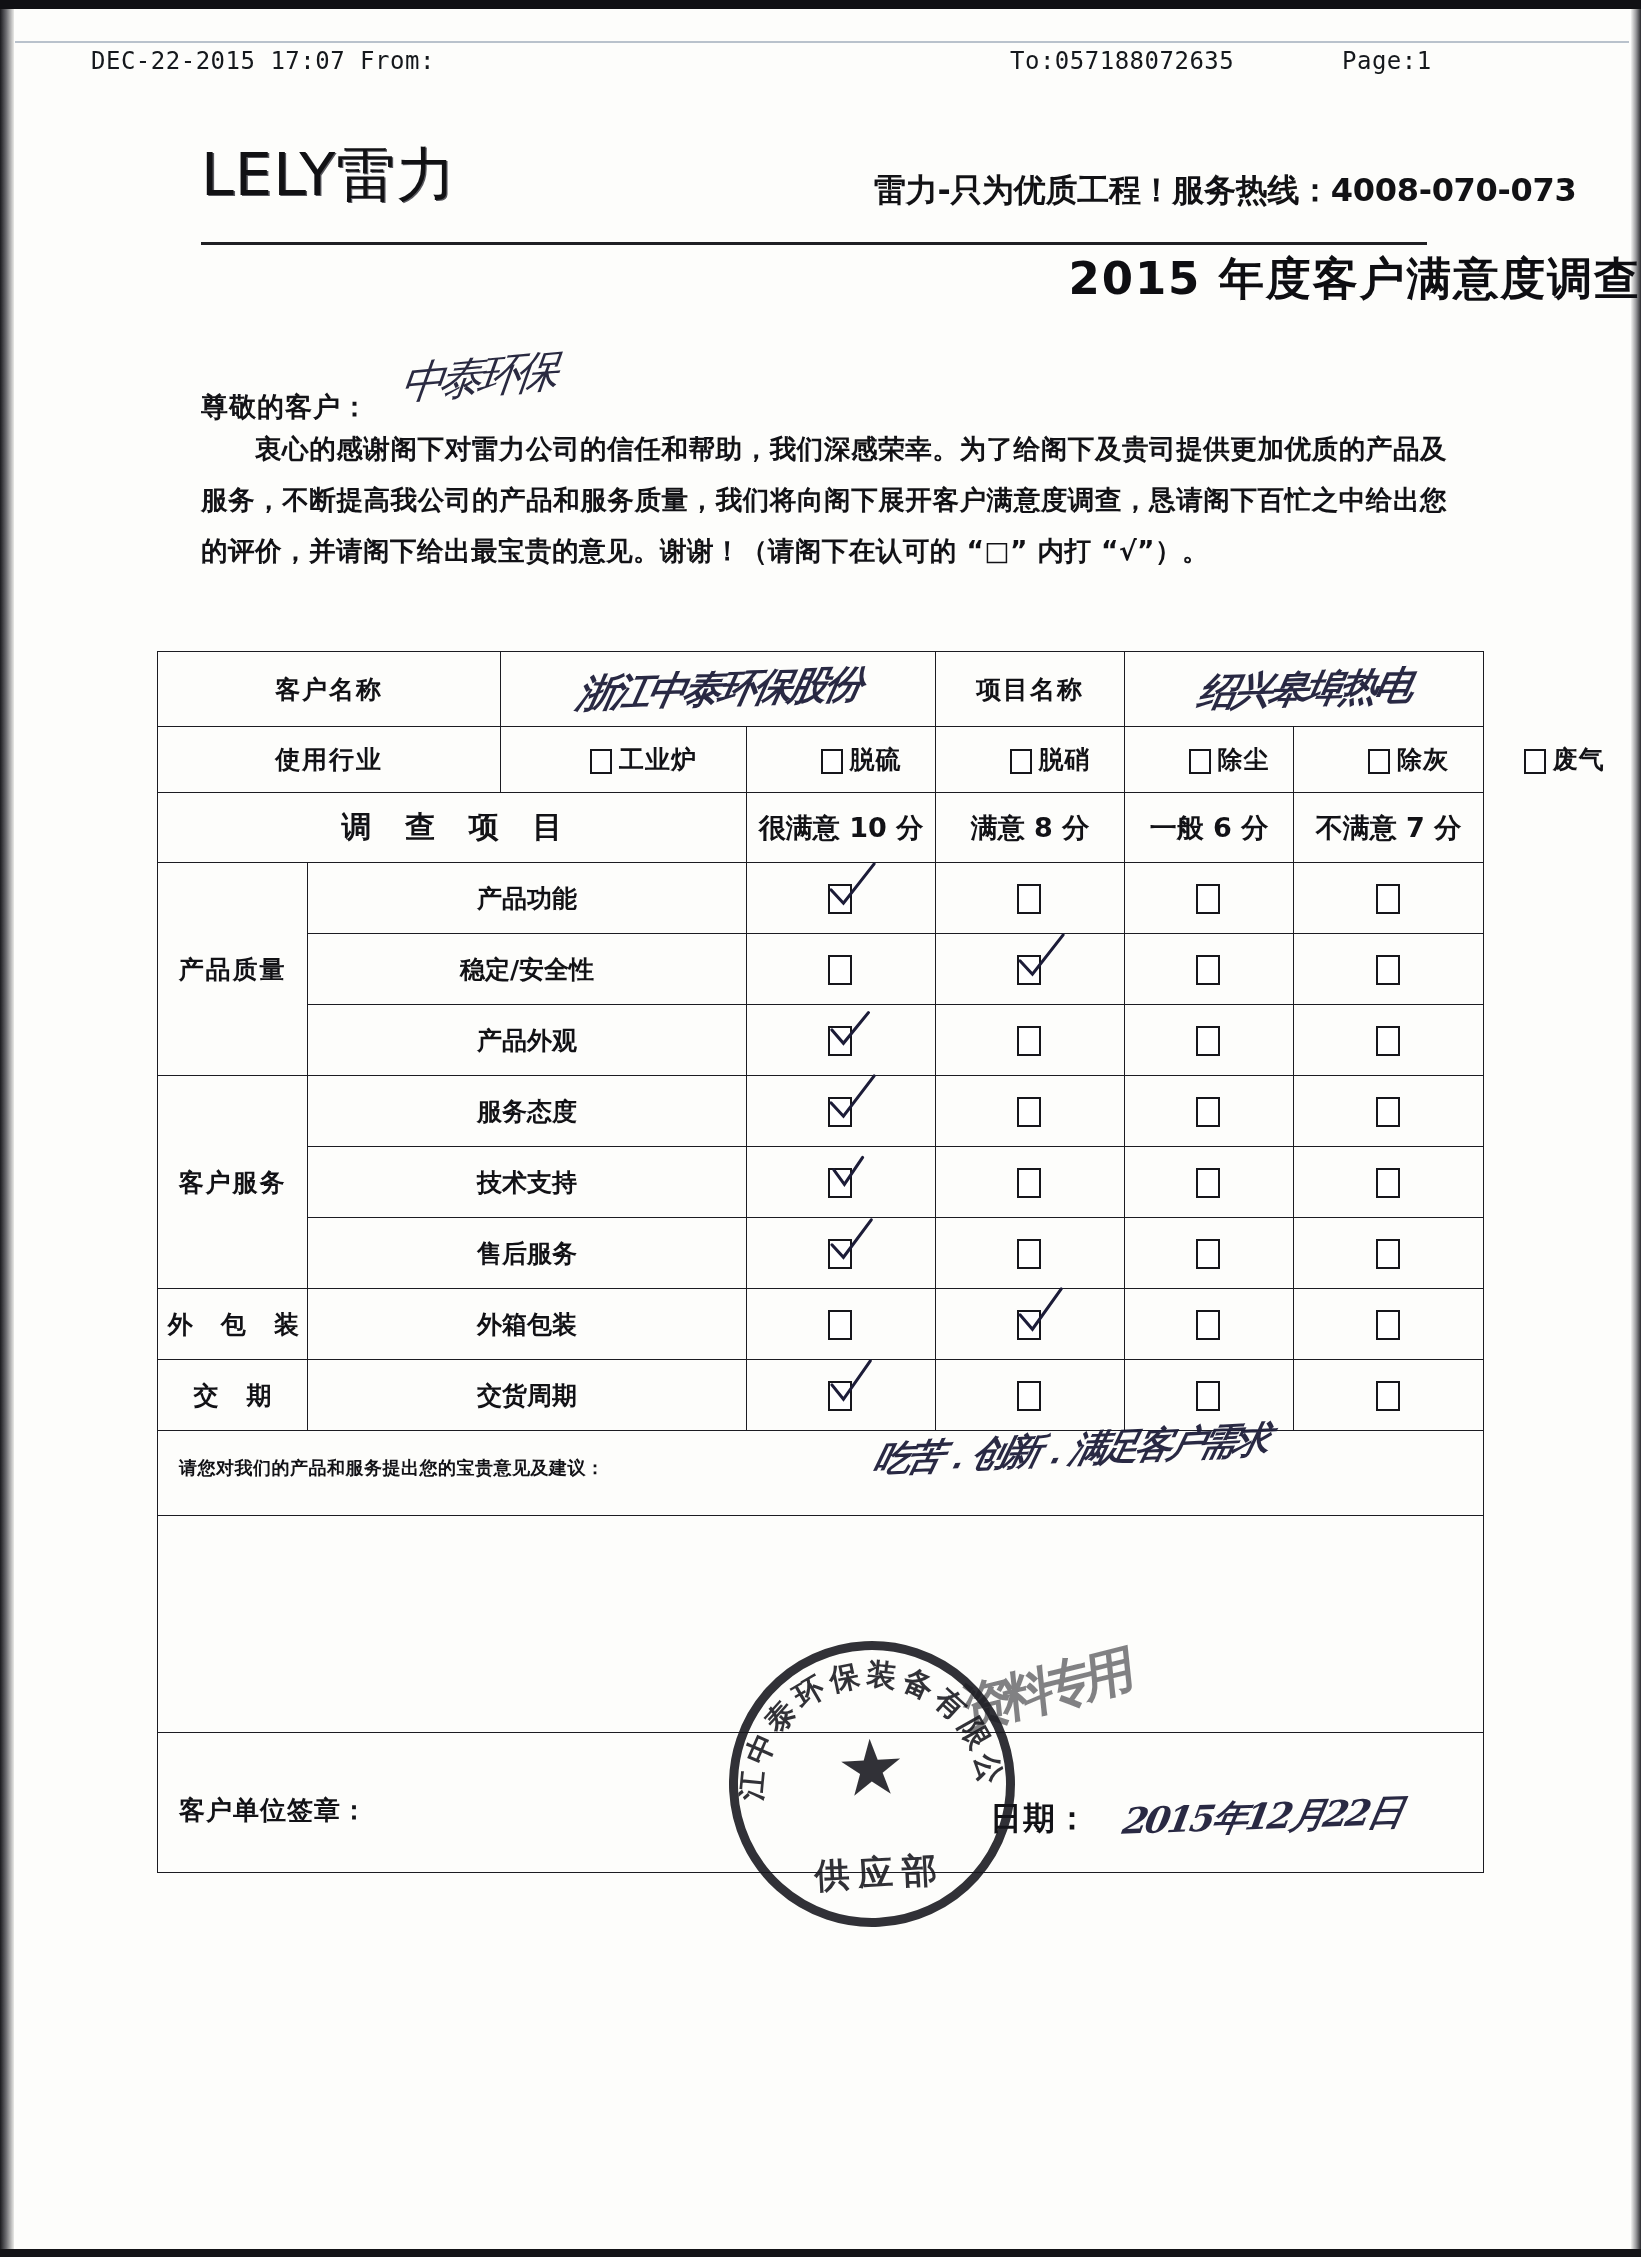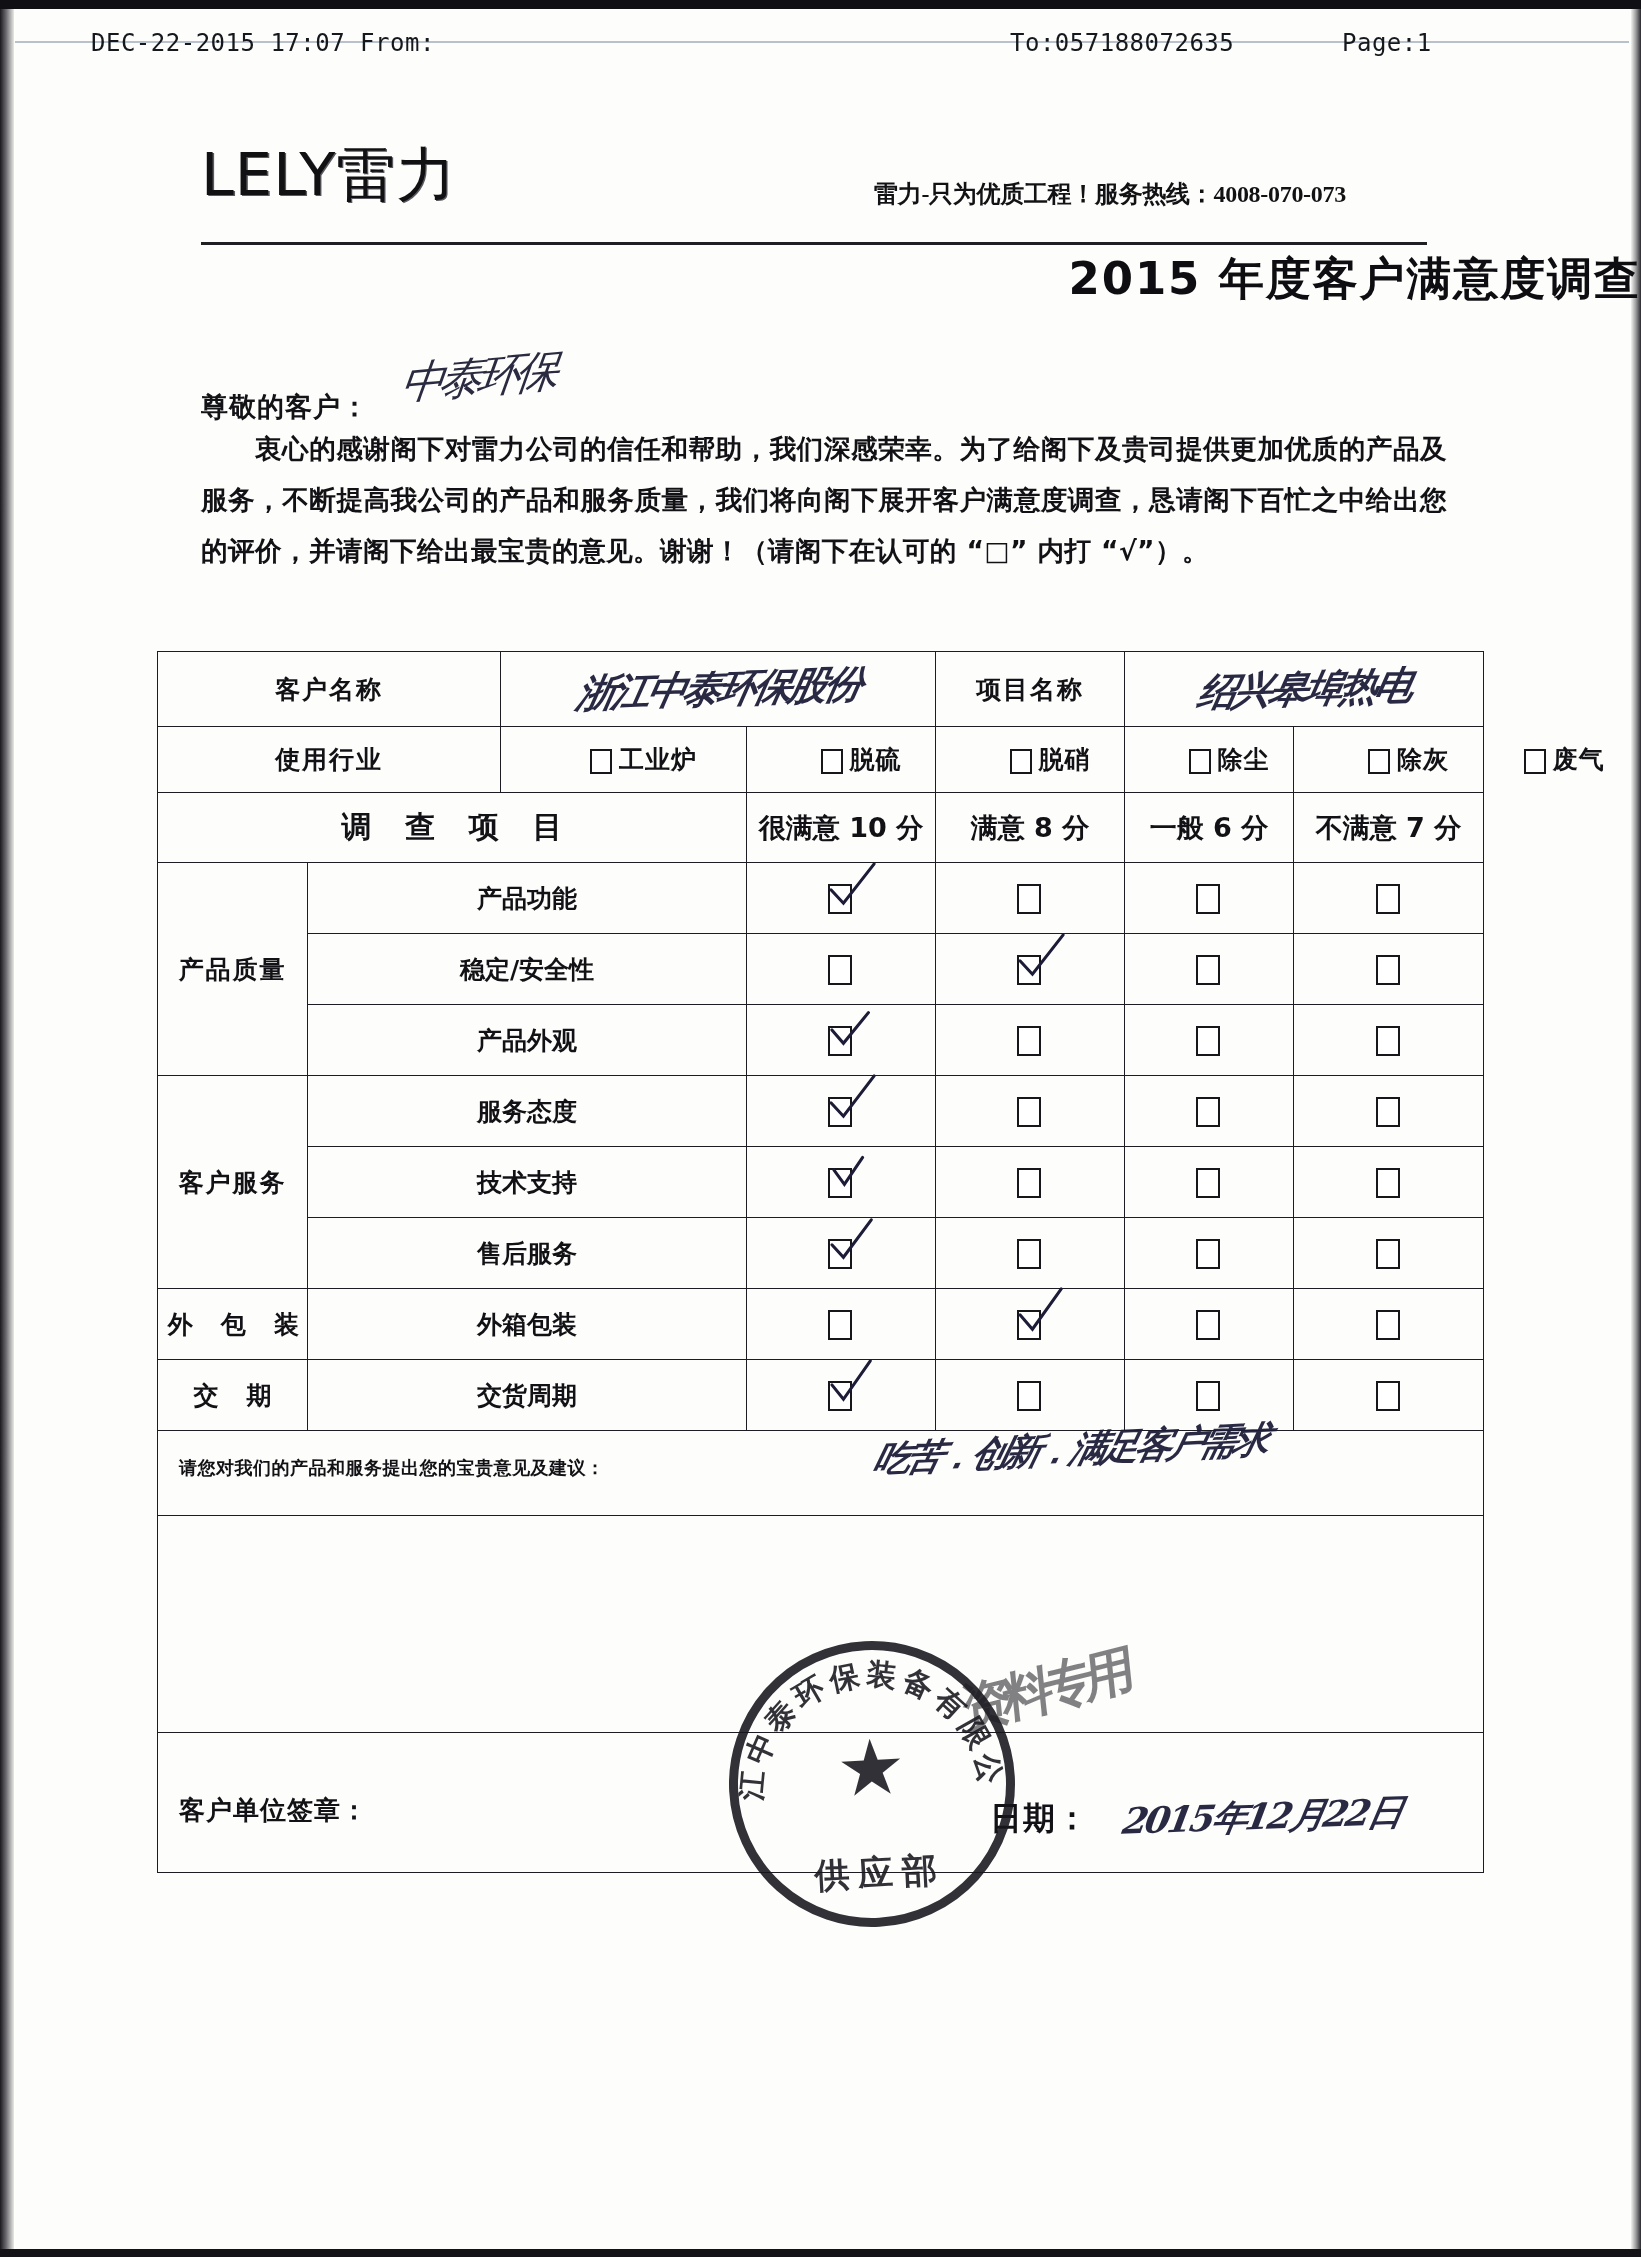--- a/index.html
+++ b/index.html
@@ -48,21 +48,21 @@
   .scan-hairline {
     position: absolute;
     left: 15.4px; top: 41px;
     width: 1614px; height: 1.9px;
     background: #b9c2cc;
   }
 
   
   .fax-header {
     position: absolute;
-    left: 0; top: 29px;
+    left: 0; top: 47px;
     width: 1598px;
     height: 39px;
     font-family: "DejaVu Sans Mono", "Liberation Mono", monospace;
     font-size: 24px;
     letter-spacing: 0.5px;
     color: #15181c;
   }
   .fax-from { position: absolute; left: 91px; top: 0; white-space: pre; }
   .fax-to   { position: absolute; left: 1010px; top: 0; white-space: pre; }
   .fax-page { position: absolute; left: 1342px; top: 0; white-space: pre; }
@@ -80,27 +80,26 @@
     font-size: 59px;
     font-weight: 400;
     letter-spacing: 1px;
     color: #111114;
     line-height: 1;
     font-family: "DejaVu Sans", "Liberation Sans", sans-serif;
     text-shadow: 1.4px 1.4px 0 #5a5a60;
   }
   .tagline {
     position: absolute;
-    left: 874px; top: 33px;
-    font-size: 24px;
+    left: 874px; top: 24px;
+    font-size: 32px;
     font-weight: bold;
     color: #121215;
     white-space: nowrap;
     letter-spacing: -0.3px;
-    font-family: Liberation Serif, serif;
   }
   .rule-under-head {
     position: absolute;
     left: 201px; top: 97px;
     width: 1226px; height: 2.9px;
     background: #202024;
   }
 
   
   .doc-title {

